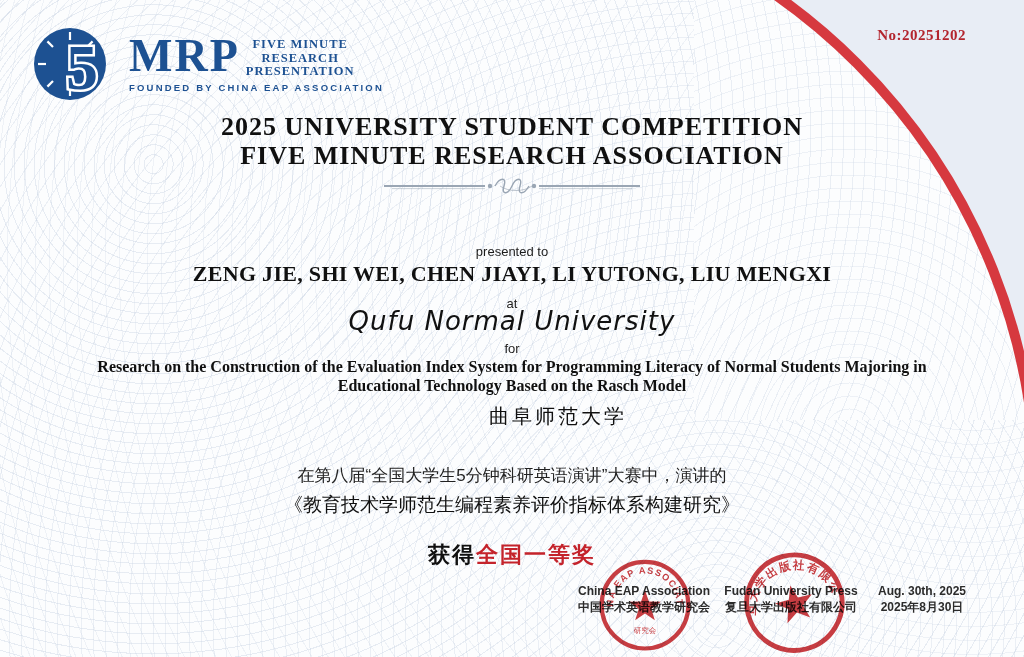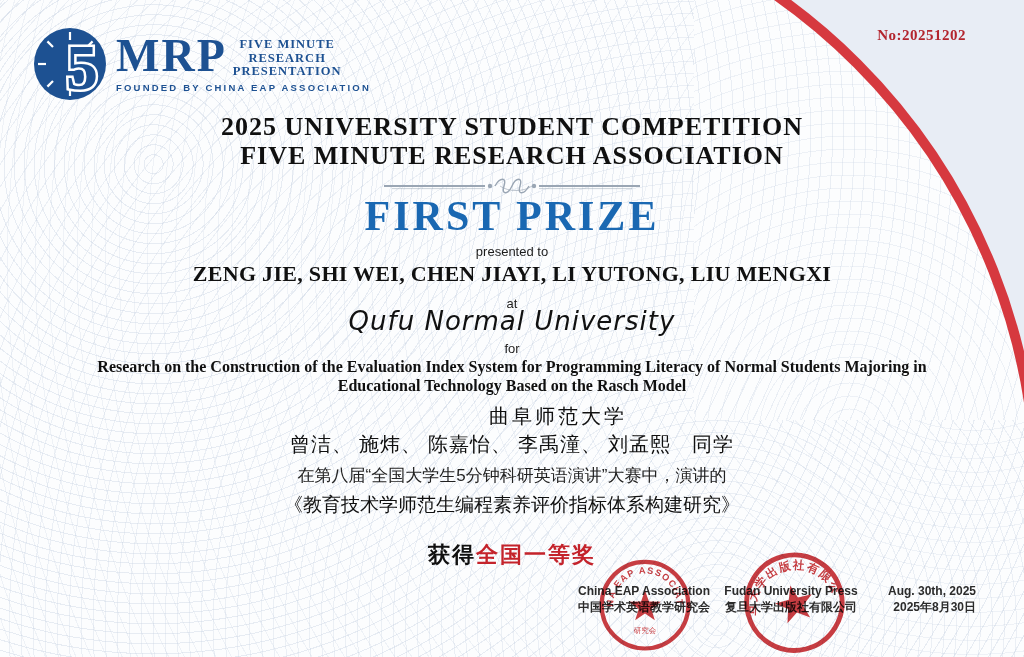--- a/index.html
+++ b/index.html
@@ -26,21 +26,21 @@
     background-image:
       repeating-radial-gradient(circle at 30% 20%, rgba(199,210,226,0) 0 10px, rgba(199,210,226,.35) 10px 11px),
       repeating-radial-gradient(circle at 85% 45%, rgba(199,210,226,0) 0 12px, rgba(199,210,226,.28) 12px 13px);
   }
   .cert-no{
     position:absolute;top:27px;right:58px;z-index:2;
     font:bold 15px "Liberation Serif",serif;color:#b3252e;letter-spacing:.5px;
   }
   
   .logo{position:absolute;left:30px;top:22px;display:flex;align-items:flex-start;z-index:2;}
-  .logo-text{margin-left:2px;margin-top:12px;}
+  .logo-text{margin-left:15px;margin-top:12px;}
   .logo-row{display:flex;align-items:flex-start;}
   .logo-acronym{font:bold 46px "Liberation Serif",serif;color:#1d5192;letter-spacing:2px;line-height:44px;}
   .logo-name{margin-left:6px;margin-top:4px;text-align:center;color:#1d5192;
     font:bold 12.5px "Liberation Serif",serif;letter-spacing:1px;line-height:13.5px;}
   .logo-founded{margin-top:3px;color:#1d5192;font:bold 9.5px "Liberation Sans",sans-serif;
     letter-spacing:2.2px;text-align:center;}
   
   .cline{position:absolute;left:0;width:100%;text-align:center;color:#101010;z-index:2;}
   .title1{top:112px;font:bold 26px "Liberation Serif",serif;letter-spacing:1px;}
   .title2{top:141px;font:bold 26px "Liberation Serif",serif;letter-spacing:1px;}
@@ -57,21 +57,21 @@
   .recip-zh{top:431px;font:20px "Liberation Serif",serif;letter-spacing:1px;}
   .event-zh{top:464px;font:17px "Liberation Sans",sans-serif;color:#222;}
   .title-zh{top:492px;font:19px "Liberation Serif",serif;}
   .award-zh{top:540px;font:bold 22px "Liberation Serif",serif;letter-spacing:2px;}
   .award-zh .hl{color:#c4232b;}
   
   .footer-col{position:absolute;text-align:center;z-index:2;
     font:bold 12px "Liberation Sans",sans-serif;color:#2b2b2b;line-height:16px;}
   .fc1{left:534px;top:583px;width:220px;}
   .fc2{left:681px;top:583px;width:220px;}
-  .fc3{left:816px;top:583px;width:160px;text-align:right;}
+  .fc3{left:842px;top:583px;width:160px;}
   
   .seal{position:absolute;z-index:3;mix-blend-mode:multiply;opacity:.9;}
   .seal1{left:595px;top:550px;width:100px;height:107px;}
   .seal2{left:741px;top:545px;width:106px;height:112px;transform:rotate(-14deg);}
 </style>
 </head>
 <body>
 
 <div class="certificate">
 
@@ -118,30 +118,28 @@
         <line x1="157" y1="10" x2="258" y2="10" stroke-width="2"></line>
         <line x1="157" y1="12.6" x2="250" y2="12.6" stroke-width=".7" opacity=".7"></line>
         <path d="M113,10 c5,-9 12,-9 9,0 c-3,9 4,9 8,0 c4,-9 11,-9 8,0 c-3,9 4,9 9,0" stroke-width="1.4"></path>
         <path d="M118,10 c8,6 24,6 32,0" stroke-width=".8" opacity=".8"></path>
       </g>
       <circle cx="108" cy="10" r="2.2" fill="#9aa6b4"></circle>
       <circle cx="152" cy="10" r="2.2" fill="#9aa6b4"></circle>
     </svg>
   </div>
 
-  <div class="cline award">FIRST PRIZE</div>
   <div class="cline presented">presented to</div>
   <div class="cline recipients">ZENG JIE, SHI WEI, CHEN JIAYI, LI YUTONG, LIU MENGXI</div>
   <div class="cline small-label at-label">at</div>
   <div class="cline institution-en">Qufu Normal University</div>
   <div class="cline small-label for-label">for</div>
   <div class="cline research-title">Research on the Construction of the Evaluation Index System for Programming Literacy of Normal Students Majoring in Educational Technology Based on the Rasch Model</div>
 
   <div class="cline inst-zh">曲阜师范大学</div>
-  <div class="cline recip-zh">曾洁、 施炜、 陈嘉怡、 李禹潼、 刘孟熙　同学</div>
   <div class="cline event-zh">在第八届“全国大学生5分钟科研英语演讲”大赛中，演讲的</div>
   <div class="cline title-zh">《教育技术学师范生编程素养评价指标体系构建研究》</div>
 
   <div class="cline award-zh">
     <span>获得</span><span class="hl">全国一等奖</span>
   </div>
 
   <div class="footer-col fc1">
     <div>China EAP Association</div>
     <div>中国学术英语教学研究会</div>

